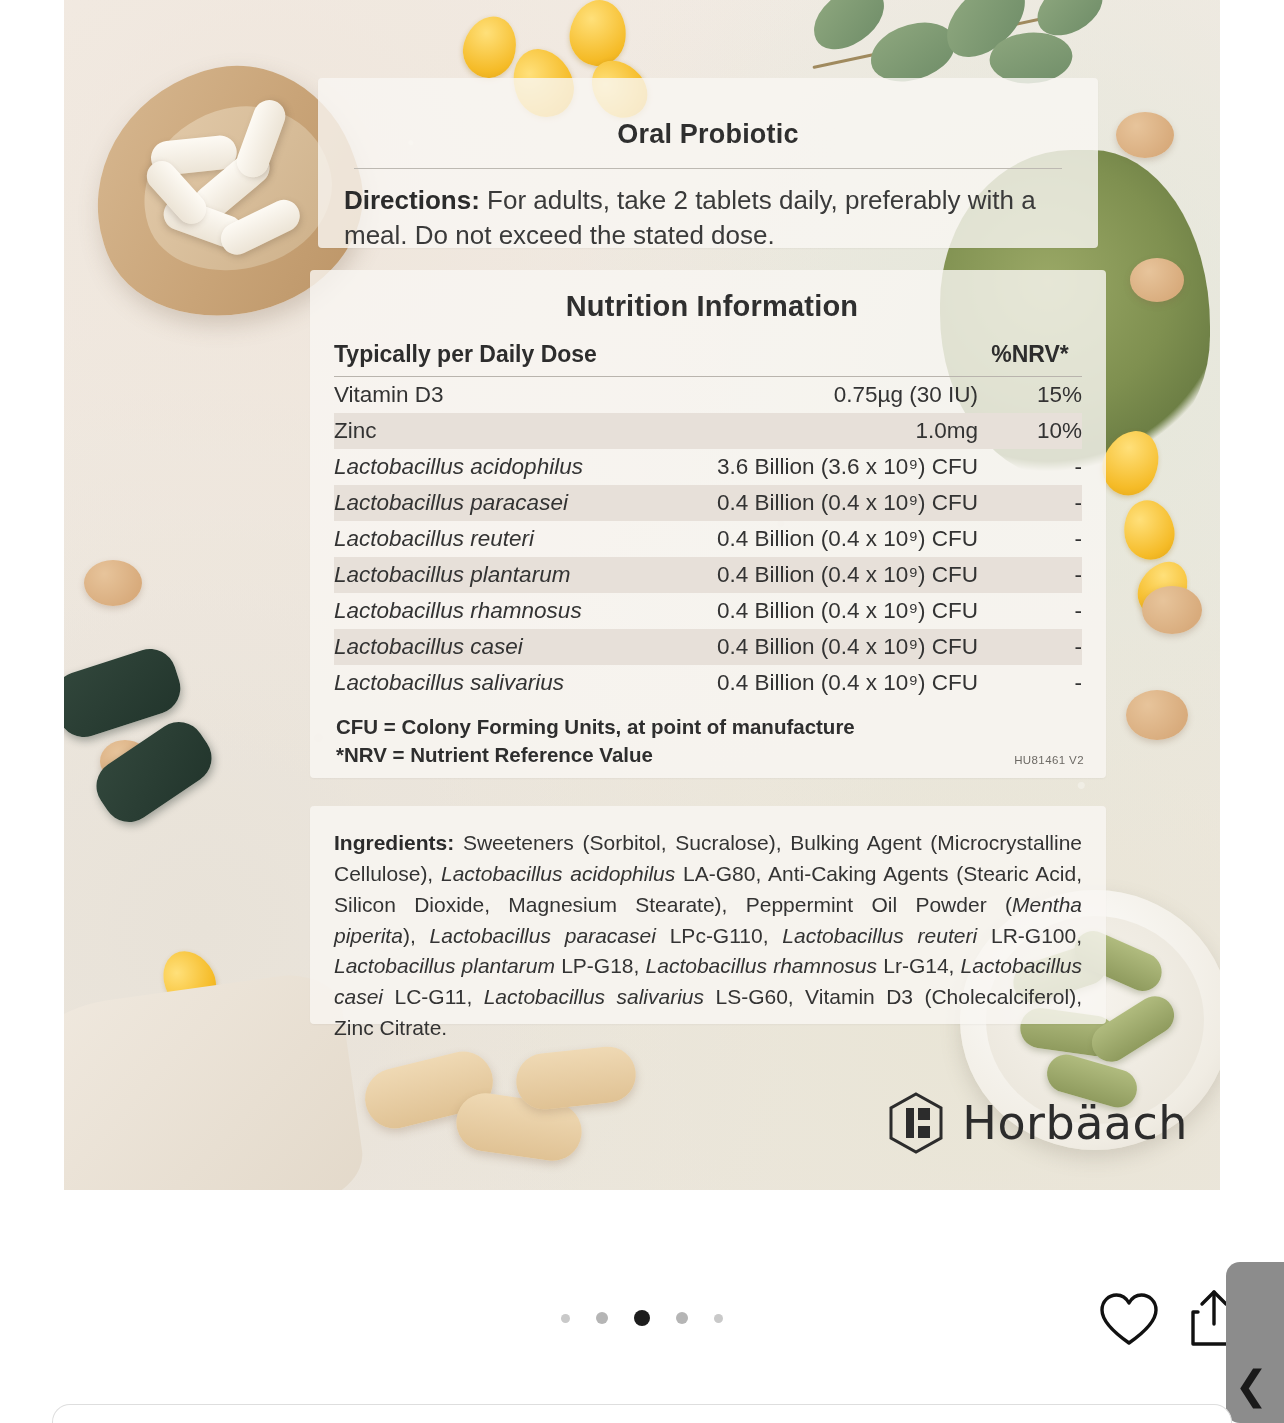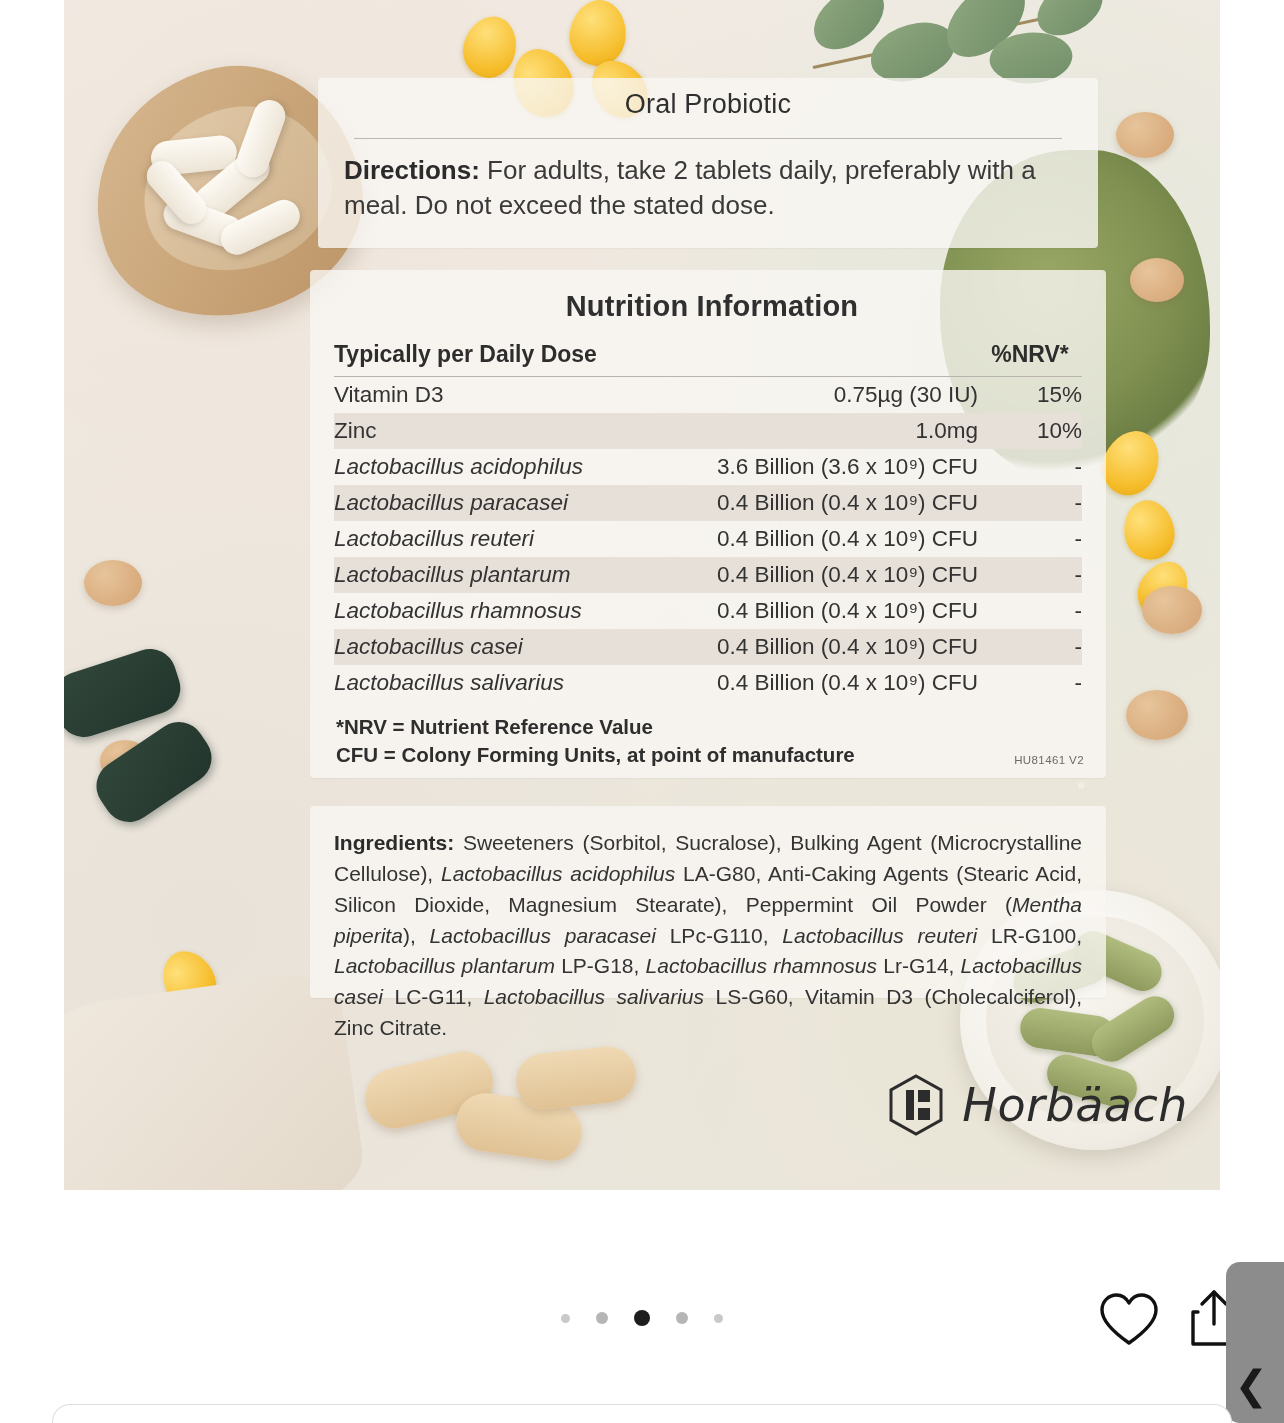--- a/index.html
+++ b/index.html
@@ -138,23 +138,23 @@
     box-shadow: 0 1px 2px rgba(0,0,0,.04);
   }
 
   .panel-directions {
     left: 254px; top: 78px; width: 780px; height: 170px;
     padding: 0;
   }
   .title-oral {
     text-align: center;
     font-size: 27px;
-    font-weight: normal;
+    font-weight: bold;
     color: #2f2f2f;
-    padding-top: 11px;
+    padding-top: 41px;
     letter-spacing: .2px;
   }
   .rule {
     height: 1px;
     background: #bdb9b2;
     margin: 18px 36px 0 36px;
   }
   .directions-text {
     margin-top: 14px;
     text-align: left;
@@ -212,41 +212,40 @@
   .batch-code {
     position: absolute;
     right: 22px;
     bottom: 12px;
     font-size: 11.5px;
     color: #6d6a65;
     letter-spacing: .4px;
   }
 
   .panel-ingredients {
-    left: 246px; top: 806px; width: 796px; height: 192px;
+    left: 246px; top: 806px; width: 796px; height: 218px;
   }
   .ingredients-text {
     padding: 22px 24px 0 24px;
     font-size: 21px;
     line-height: 1.47;
     color: #333;
     text-align: justify;
   }
   .ingredients-text b { color: #2b2b2b; }
   .ingredients-text i { font-style: italic; }
 
   
   .brand {
     position: absolute;
     right: 32px;
-    bottom: 54px;
+    bottom: 36px;
     display: flex;
     align-items: center;
     gap: 18px;
-    font-style: italic;
   }
   .brand-mark {
     width: 56px; height: 62px;
   }
   .brand-name {
     font-size: 46px;
     color: #2c2c2c;
     letter-spacing: .5px;
     font-family: "DejaVu Sans", sans-serif;
   }
@@ -448,22 +447,22 @@
               <td class="pct">-</td>
             </tr>
             <tr>
               <td class="name ital">Lactobacillus salivarius</td>
               <td class="amount">0.4 Billion (0.4 x 10⁹) CFU</td>
               <td class="pct">-</td>
             </tr>
           </tbody>
       </table>
       <div class="notes">
+        <div>CFU = Colony Forming Units, at point of manufacture</div>
         <div>*NRV = Nutrient Reference Value</div>
-        <div>CFU = Colony Forming Units, at point of manufacture</div>
       </div>
       <div class="batch-code">HU81461 V2</div>
     </div>
 
     <div class="panel panel-ingredients">
       <div class="ingredients-text">
         <b>Ingredients:</b>
         <span>Sweeteners (Sorbitol, Sucralose), Bulking Agent (Microcrystalline Cellulose), <i>Lactobacillus acidophilus</i> LA-G80, Anti-Caking Agents (Stearic Acid, Silicon Dioxide, Magnesium Stearate), Peppermint Oil Powder (<i>Mentha piperita</i>), <i>Lactobacillus paracasei</i> LPc-G110, <i>Lactobacillus reuteri</i> LR-G100, <i>Lactobacillus plantarum</i> LP-G18, <i>Lactobacillus rhamnosus</i> Lr-G14, <i>Lactobacillus casei</i> LC-G11, <i>Lactobacillus salivarius</i> LS-G60, Vitamin D3 (Cholecalciferol), Zinc Citrate.</span>
       </div>
     </div>

